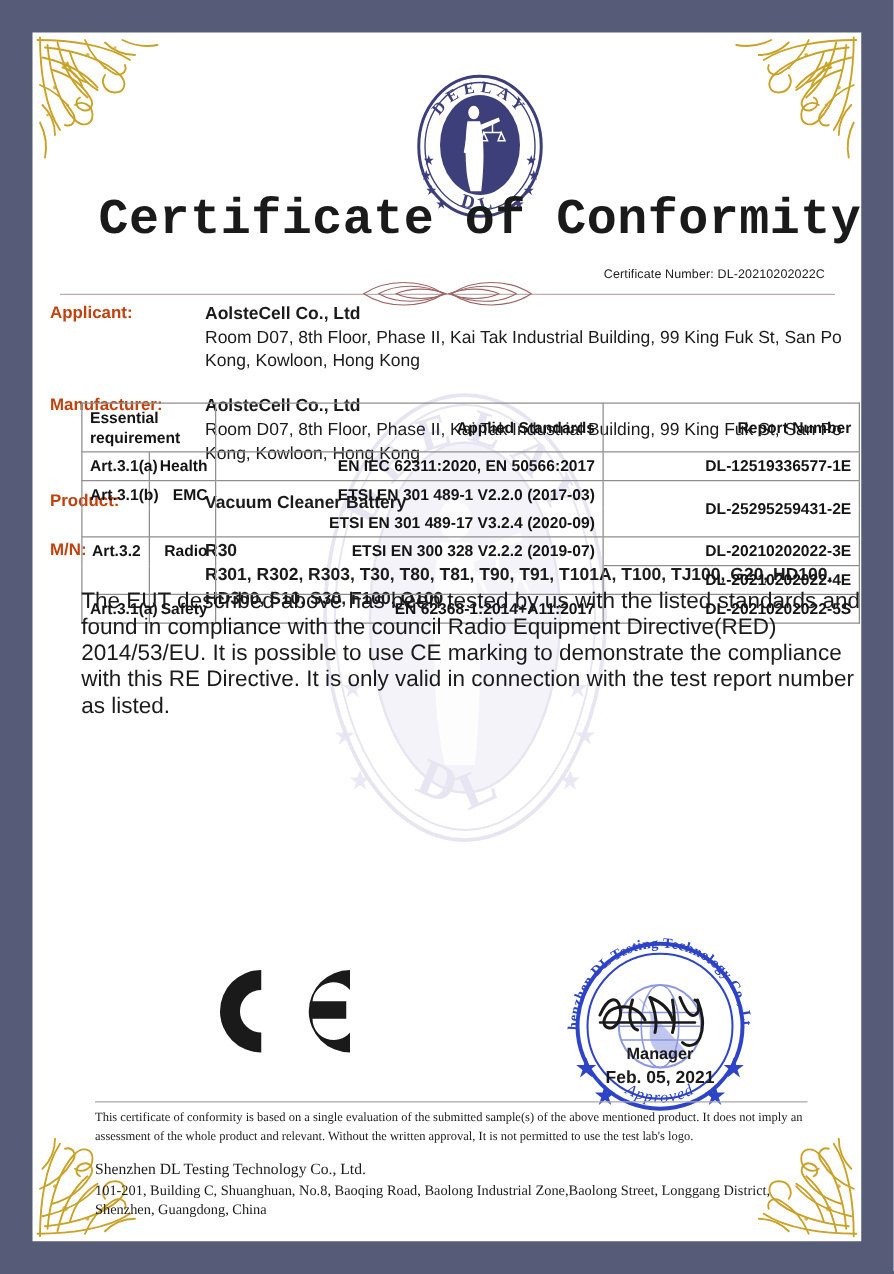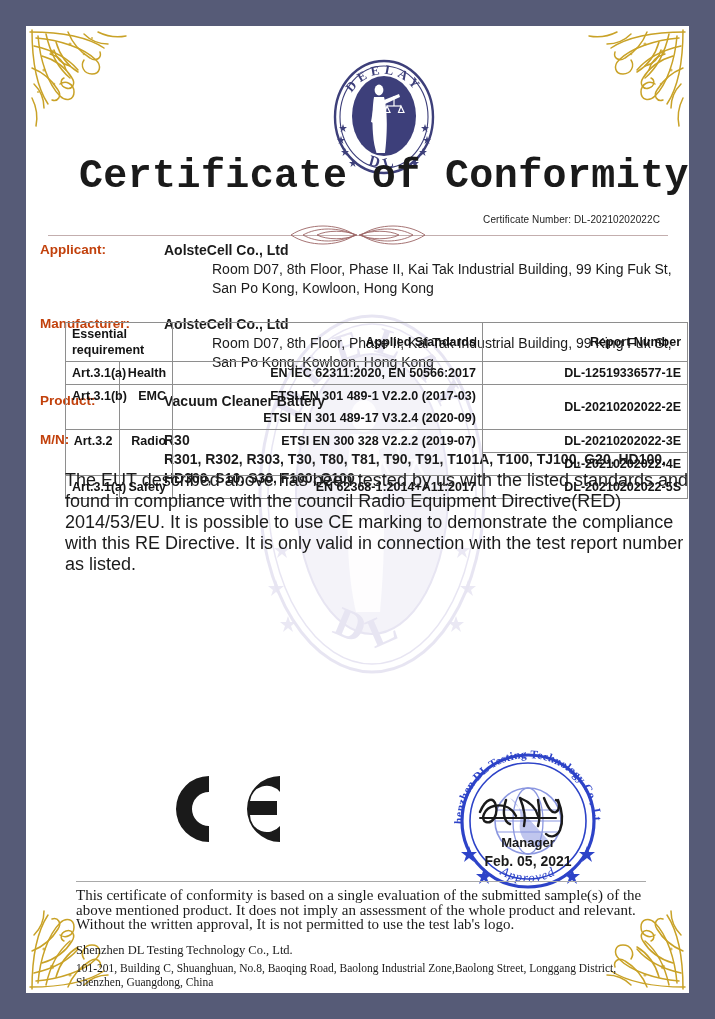--- a/index.html
+++ b/index.html
@@ -142,21 +142,20 @@
     color: #1b1b1b;
     line-height: 19px;
   }
   .field-value .strong {
     font-weight: bold;
     display: block;
   }
   .field-value .addr {
     display: block;
     font-weight: normal;
-    margin-left: 48px;
   }
   .gap-sm { height: 14px; }
   .gap-md { height: 17px; }
 
   
   .cert-table {
     position: absolute;
     left: 39px;
     top: 296px;
     width: 623px;
@@ -226,21 +225,21 @@
   }
   .footer {
     position: absolute;
     left: 50px;
     top: 862px;
     width: 580px;
     font-family: "Liberation Serif", serif;
     color: #1b1b1b;
   }
   .footer .disclaimer {
-    font-size: 15px;
+    font-size: 10px;
     line-height: 14.5px;
   }
   .footer .company {
     font-size: 12.5px;
     margin-top: 11px;
   }
   .footer .address {
     font-size: 11.5px;
     font-weight: normal;
     line-height: 14.5px;
@@ -517,21 +516,21 @@
           <td class="col-art">Art.3.1(a)</td>
           <td class="col-kind">Health</td>
           <td class="col-std">EN IEC 62311:2020, EN 50566:2017</td>
           <td class="col-rep">DL-12519336577-1E</td>
         </tr>
 
         <tr>
           <td class="col-art no-bottom-border">Art.3.1(b)</td>
           <td class="col-kind no-bottom-border">EMC</td>
           <td class="col-std no-bottom-border">ETSI EN 301 489-1 V2.2.0 (2017-03)</td>
-          <td class="col-rep" rowspan="2">DL-20210202022-2E</td>
+          <td class="col-rep" rowspan="2">DL-25295259431-2E</td>
         </tr>
         <tr>
           <td class="col-art no-top-border"></td>
           <td class="col-kind no-top-border"></td>
           <td class="col-std no-top-border">ETSI EN 301 489-17 V3.2.4 (2020-09)</td>
         </tr>
 
         <tr>
           <td class="col-art no-bottom-border">Art.3.2</td>
           <td class="col-kind no-bottom-border">Radio</td>

